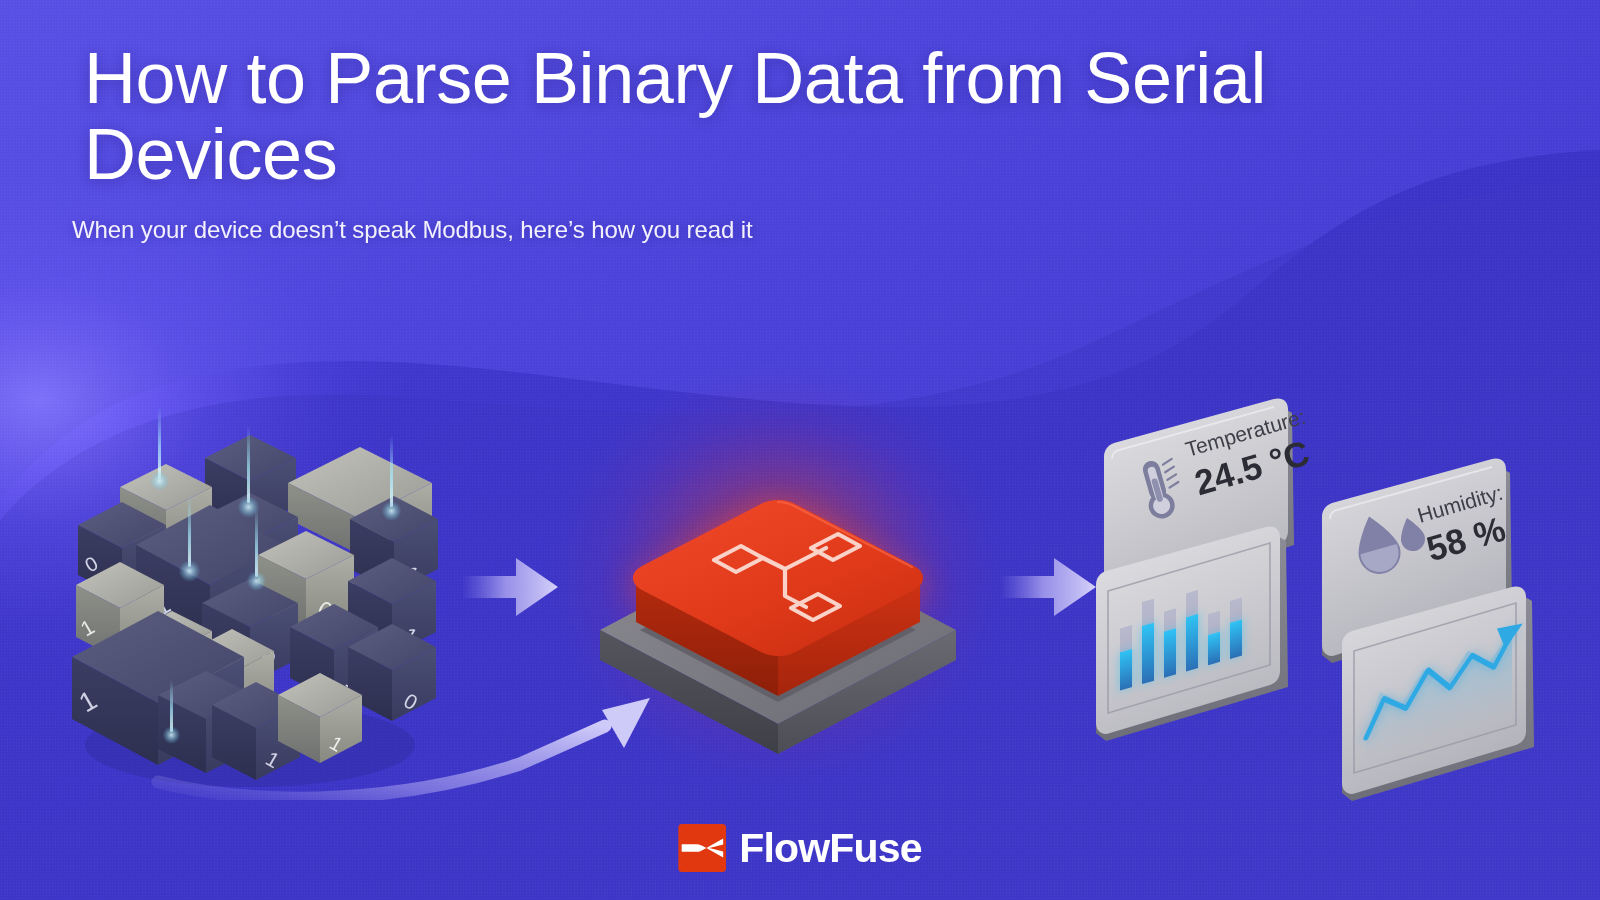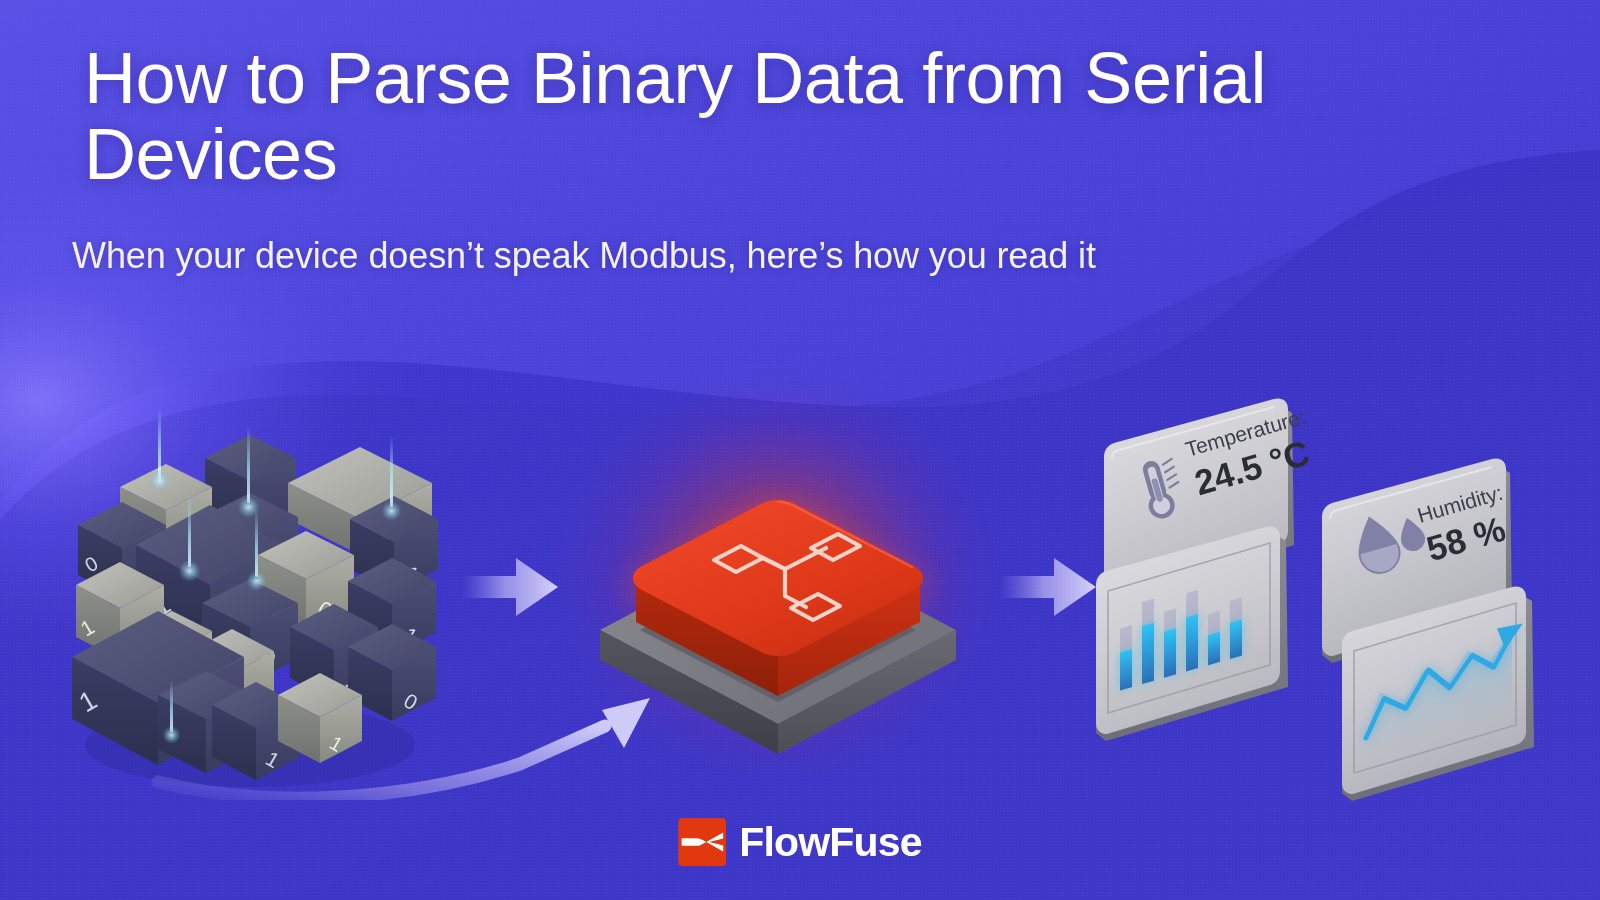--- a/index.html
+++ b/index.html
@@ -32,33 +32,33 @@
 
   
   .header { position:absolute; left:72px; top:40px; width:1400px; z-index:8; }
   .title {
     font-size:72px; line-height:1.06; font-weight:400; color:#ffffff;
     letter-spacing:-0.4px; max-width:1330px;
     text-shadow:0 2px 14px rgba(20,10,90,.30);
     margin-left:12px;
   }
   .subtitle {
-    margin-top:40px; font-size:36px; line-height:1.25; font-weight:400;
+    margin-top:22px; font-size:24px; line-height:1.25; font-weight:400;
     color:#f2f1fd; letter-spacing:-0.1px;
     text-shadow:0 1px 10px rgba(20,10,90,.28);
   }
 
   
   .illus { position:absolute; inset:0; z-index:6; }
   .illus svg { position:absolute; }
 
   
   .logo {
     position:absolute; left:50%; transform:translateX(-50%);
-    bottom:34px; display:flex; align-items:center; gap:13px; z-index:9;
+    bottom:28px; display:flex; align-items:center; gap:13px; z-index:9;
   }
   .logo-mark { width:48px; height:48px; display:block; }
   .logo-text {
     font-size:41px; font-weight:700; color:#ffffff; letter-spacing:-0.8px;
     line-height:1;
   }
 </style>
 </head>
 <body>
 

